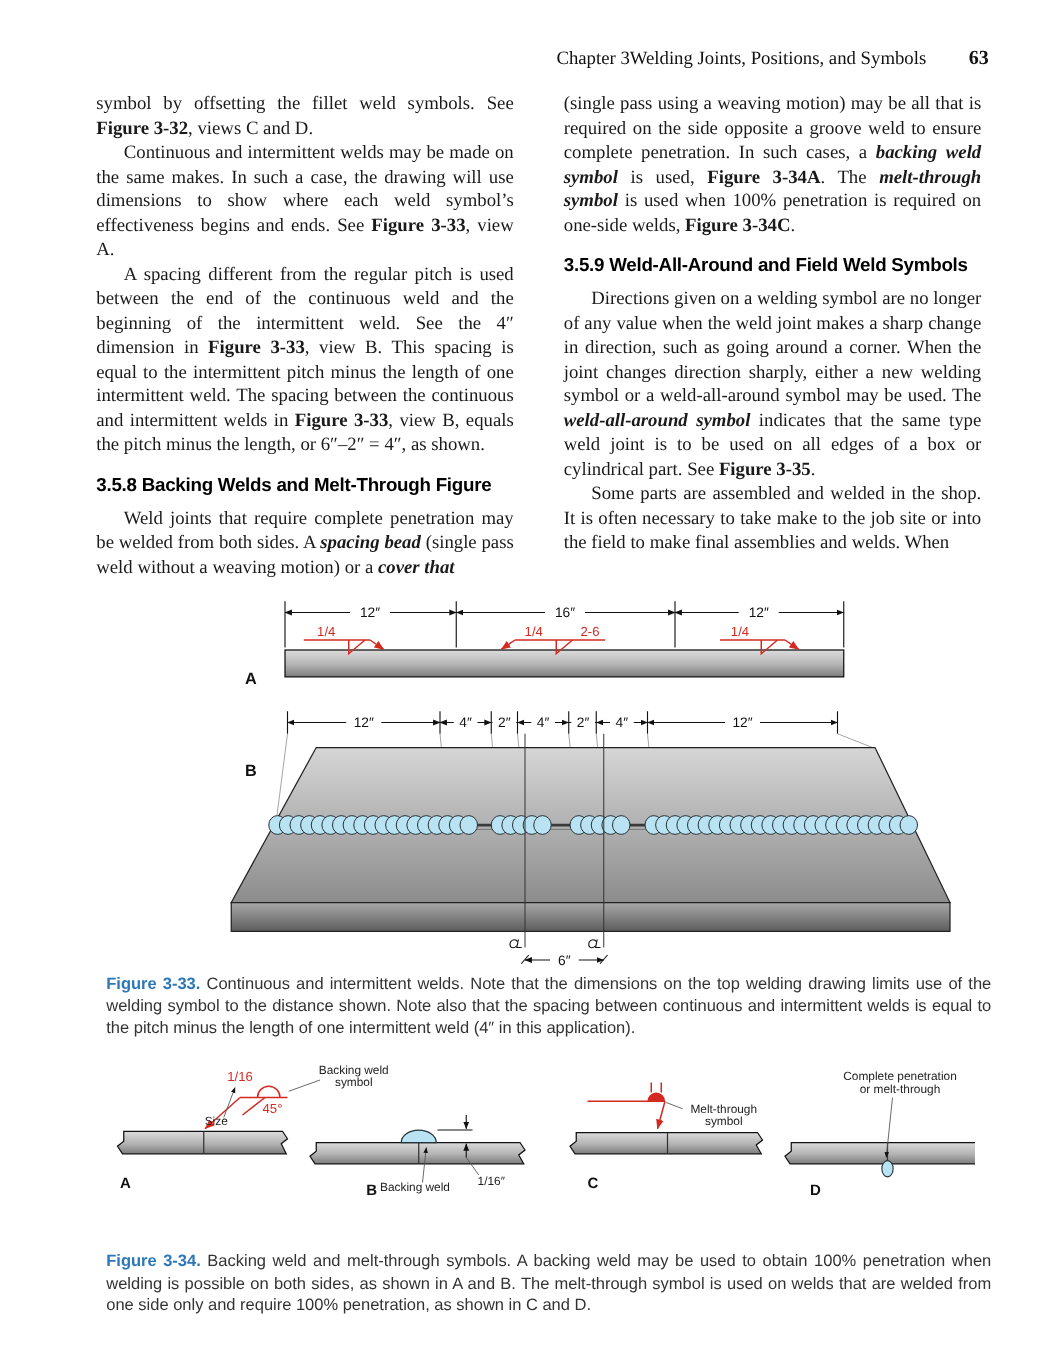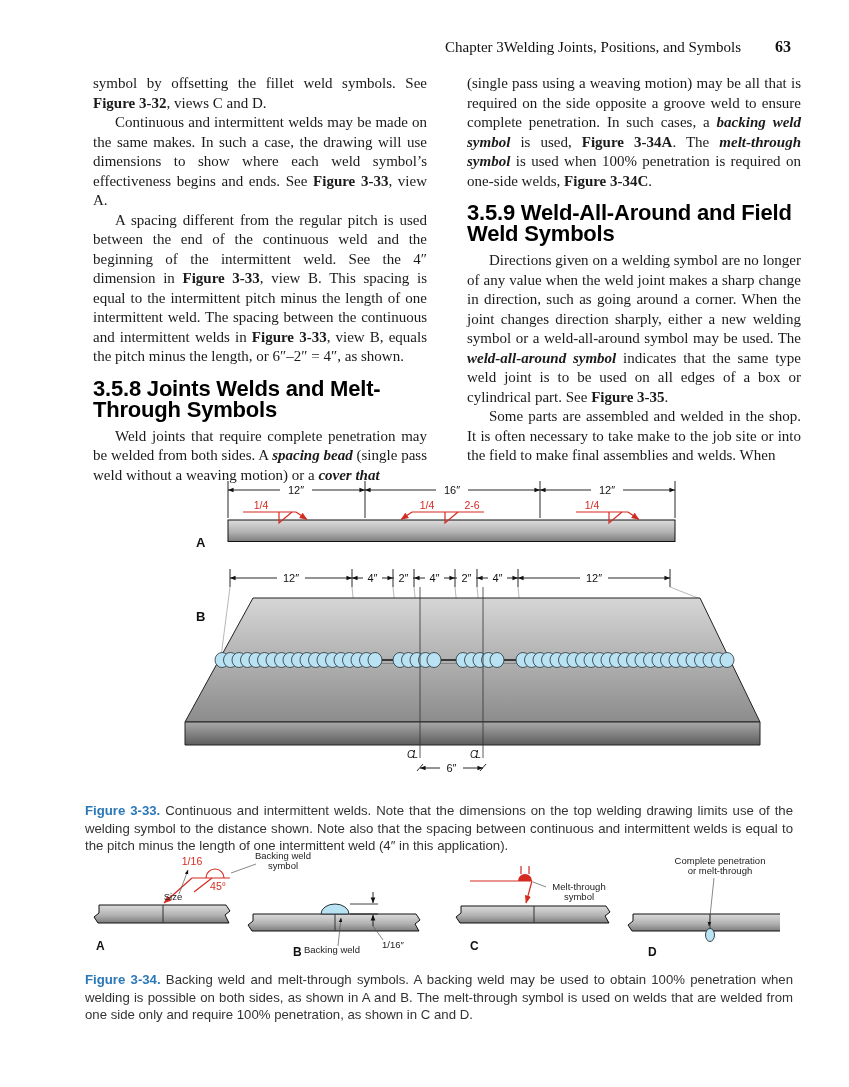--- a/index.html
+++ b/index.html
@@ -4,33 +4,33 @@
 <style>
   :root{ --accent-red:#d42a20; --caption-blue:#2b78b8; }
   *{margin:0;padding:0;box-sizing:border-box}
   html,body{background:#fff}
   body{width:849px;height:1087px;position:relative;font-family:"Liberation Serif",serif;color:#1a1a1a;overflow:hidden}
 
   .header{position:absolute;top:38px;right:58px;display:flex;align-items:baseline;font-size:15px;color:#111}
   .header .chap{}
   .header .pagenum{margin-left:34px;font-weight:700;font-size:16px}
 
-  .columns{position:absolute;top:74px;left:93px;width:708px;display:flex;gap:40px}
+  .columns{position:absolute;top:74px;left:77px;width:708px;display:flex;gap:40px}
   .col{width:334px;text-align:justify;font-size:15px;line-height:19.5px}
   .para{margin:0}
   .para.ind{text-indent:22px}
-  .subhead{font-family:"Liberation Sans",sans-serif;font-size:22px;line-height:21px;margin:11px 0 7px;color:#000;text-align:left;letter-spacing:-0.2px}
+  .subhead{font-family:"Liberation Sans",sans-serif;font-size:15px;line-height:21px;margin:11px 0 7px;color:#000;text-align:left;letter-spacing:-0.2px}
   .b{font-weight:700}
   .bi{font-weight:700;font-style:italic}
   .capb{font-weight:700;color:var(--caption-blue)}
 
   .caption{position:absolute;left:85px;width:708px;font-family:"Liberation Sans",sans-serif;font-size:13.2px;line-height:17.5px;color:#333}
   .caption .para{text-align:justify}
-  #cap33{top:802px}
-  #cap34{top:971px}
+  #cap33{top:778px}
+  #cap34{top:1000px}
 
   svg{position:absolute}
   svg text{font-family:"Liberation Sans",sans-serif}
   .dimtxt{font-size:11px;fill:#111}
   .wbg{fill:#fff}
   .lbl{font-size:13px;font-weight:700;fill:#111}
   .lbl2{font-size:12px;font-weight:700;fill:#111}
   .blk{stroke:#111;stroke-width:0.9;fill:none}
   .thin{stroke:#555;stroke-width:0.7;fill:none}
   .proj{stroke:#888;stroke-width:0.6;fill:none}
@@ -47,21 +47,21 @@
   <span class="chap">Chapter 3</span>
   <span class="ttl">Welding Joints, Positions, and Symbols</span>
   <span class="pagenum">63</span>
 </div>
 
 <div class="columns">
   <div class="col">
       <p class="para"><span>symbol by offsetting the fillet weld symbols. See </span><span class="b">Figure 3-32</span><span>, views C and D.</span></p>
       <p class="para ind"><span>Continuous and intermittent welds may be made on the same makes. In such a case, the drawing will use dimensions to show where each weld symbol’s effectiveness begins and ends. See </span><span class="b">Figure 3-33</span><span>, view A.</span></p>
       <p class="para ind"><span>A spacing different from the regular pitch is used between the end of the continuous weld and the beginning of the intermittent weld. See the 4″ dimension in </span><span class="b">Figure 3-33</span><span>, view B. This spacing is equal to the intermittent pitch minus the length of one intermittent weld. The spacing between the continuous and intermittent welds in </span><span class="b">Figure 3-33</span><span>, view B, equals the pitch minus the length, or 6″–2″ = 4″, as shown.</span></p>
-      <h3 class="subhead"><span>3.5.8 Joints Welds and Melt-Through Symbols</span></h3>
+      <h3 class="subhead"><span>3.5.8 Backing Welds and Melt-Through Figure</span></h3>
       <p class="para ind"><span>Weld joints that require complete penetration may be welded from both sides. A </span><span class="bi">spacing bead</span><span> (single pass weld without a weaving motion) or a </span><span class="bi">cover that</span></p>
     </div>
   <div class="col">
       <p class="para"><span>(single pass using a weaving motion) may be all that is required on the side opposite a groove weld to ensure complete penetration. In such cases, a </span><span class="bi">backing weld symbol</span><span> is used, </span><span class="b">Figure 3-34A</span><span>. The </span><span class="bi">melt-through symbol</span><span> is used when 100% penetration is required on one-side welds, </span><span class="b">Figure 3-34C</span><span>.</span></p>
       <h3 class="subhead"><span>3.5.9 Weld-All-Around and Field Weld Symbols</span></h3>
       <p class="para ind"><span>Directions given on a welding symbol are no longer of any value when the weld joint makes a sharp change in direction, such as going around a corner. When the joint changes direction sharply, either a new welding symbol or a weld-all-around symbol may be used. The </span><span class="bi">weld-all-around symbol</span><span> indicates that the same type weld joint is to be used on all edges of a box or cylindrical part. See </span><span class="b">Figure 3-35</span><span>.</span></p>
       <p class="para ind"><span>Some parts are assembled and welded in the shop. It is often necessary to take make to the job site or into the field to make final assemblies and welds. When</span></p>
     </div>
 </div>
 

